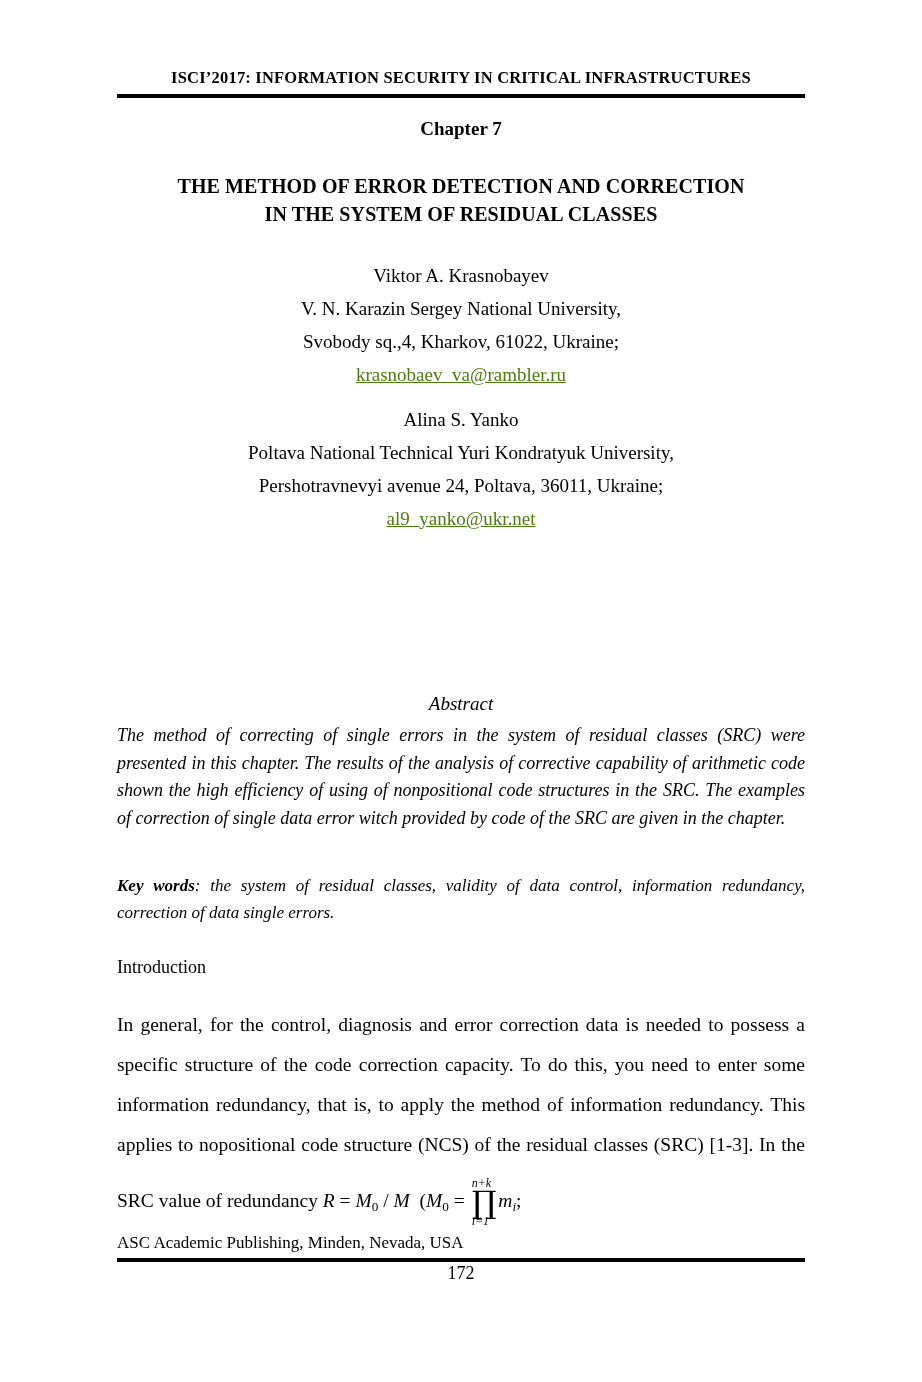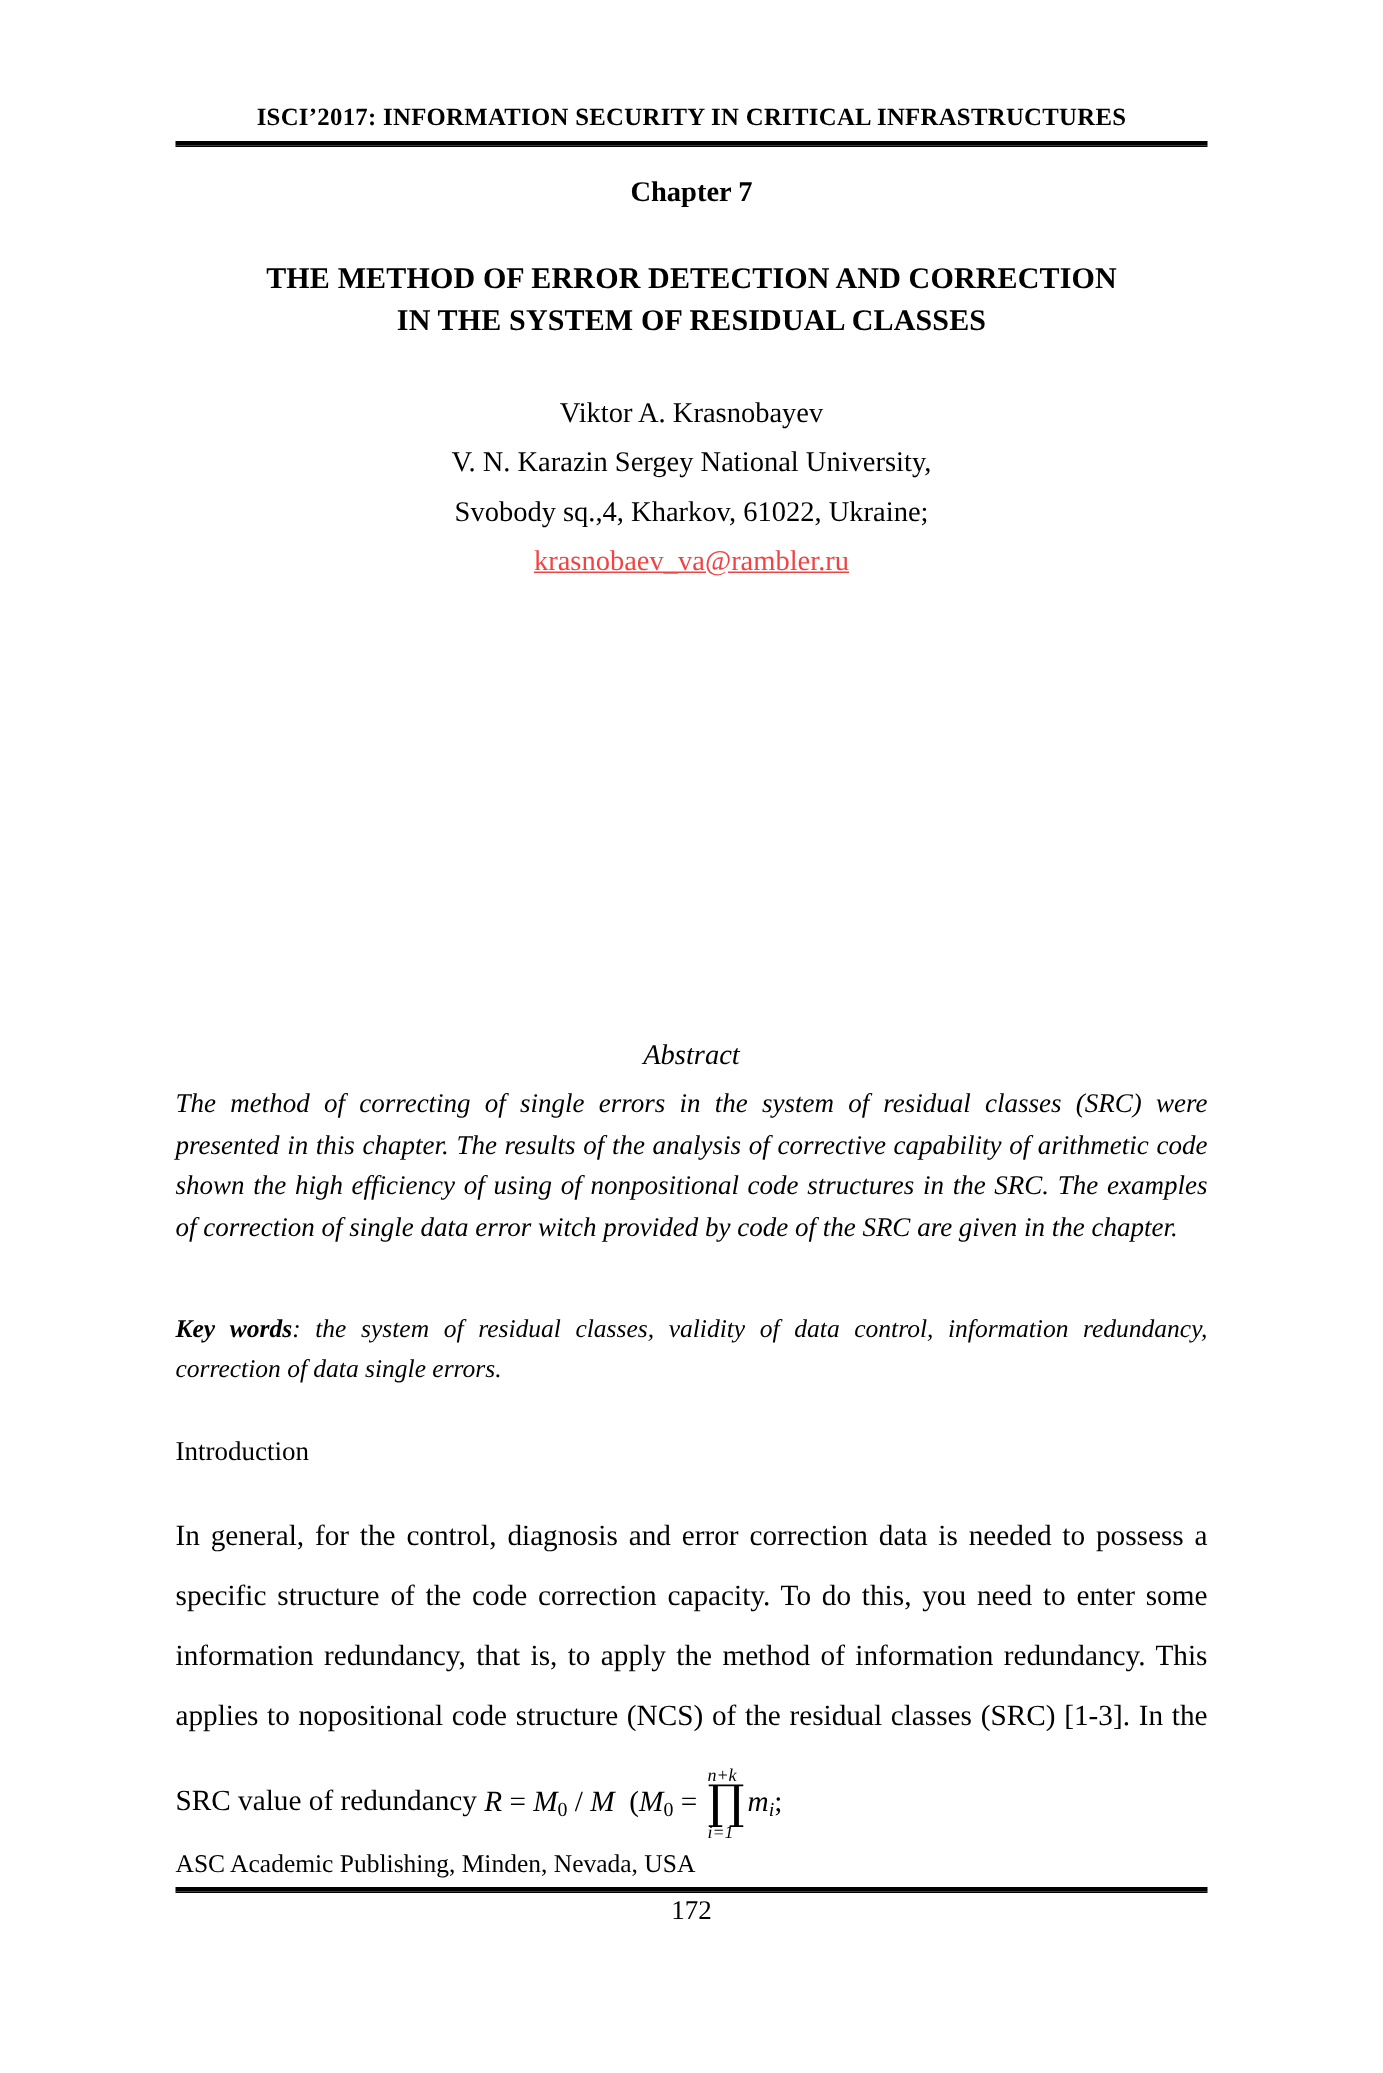--- a/index.html
+++ b/index.html
@@ -78,21 +78,21 @@
     width: 688px;
     text-align: center;
     font-size: 19px;
     line-height: 33px;
   }
   .author-block .line { display: block; }
   .author-block-1 { top: 259px; }
   .author-block-2 { top: 403px; }
   .author-block-3 { top: 548px; }
   .email-link {
-    color: #ef4444;
+    color: #4d7c0f;
     text-decoration: underline;
     cursor: pointer;
   }
 
   
   .abstract-heading {
     position: absolute;
     left: 117px;
     top: 693px;
     width: 688px;
@@ -227,20 +227,26 @@
     <span class="line">IN THE SYSTEM OF RESIDUAL CLASSES</span>
   </div>
 
   <div class="author-block author-block-1">
     <span class="line">Viktor A. Krasnobayev</span>
     <span class="line">V. N. Karazin Sergey National University,</span>
     <span class="line">Svobody sq.,4, Kharkov, 61022, Ukraine;</span>
     <span class="line"><a class="email-link" href="#">krasnobaev_va@rambler.ru</a></span>
   </div>
 
+  <div class="author-block author-block-2">
+    <span class="line">Alina S. Yanko</span>
+    <span class="line">Poltava National Technical Yuri Kondratyuk University,</span>
+    <span class="line">Pershotravnevyi avenue 24, Poltava, 36011, Ukraine;</span>
+    <span class="line"><a class="email-link" href="#">al9_yanko@ukr.net</a></span>
+  </div>
 
 
   <div class="abstract-heading">Abstract</div>
   <div class="abstract-body">The method of correcting of single errors in the system of residual classes (SRC) were presented in this chapter. The results of the analysis of corrective capability of arithmetic code shown the high efficiency of using of nonpositional code structures in the SRC. The examples of correction of single data error witch provided by code of the SRC are given in the chapter.</div>
 
   <div class="keywords"><span class="keywords-label">Key words</span><span>: </span><span>the system of residual classes, validity of data control, information redundancy, correction of data single errors.</span></div>
 
   <div class="section-heading">Introduction</div>
 
   <div class="body-paragraph"><span>In general, for the control, diagnosis and error correction data is needed to possess a specific structure of the code correction capacity. To do this, you need to enter some information redundancy, that is, to apply the method of information redundancy. This applies to nopositional code structure (NCS) of the residual classes (SRC) [1-3]. In the SRC value of redundancy </span><span class="math"><span>R</span><span class="math-upright"> </span><span class="math-upright">=</span><span class="math-upright"> </span><span>M</span><span class="sub-upright">0</span><span class="math-upright"> </span><span class="math-upright">/</span><span class="math-upright"> </span><span>M</span><span class="math-upright">&nbsp; </span><span class="math-upright">(</span><span>M</span><span class="sub-upright">0</span><span class="math-upright"> </span><span class="math-upright">=</span><span class="math-upright"> </span><span class="bigop"><span class="limit-top">n+k</span><span class="op-glyph">∏</span><span class="limit-bottom">i=1</span></span><span>m</span><span class="sub">i</span><span class="math-upright">;</span></span></div>

